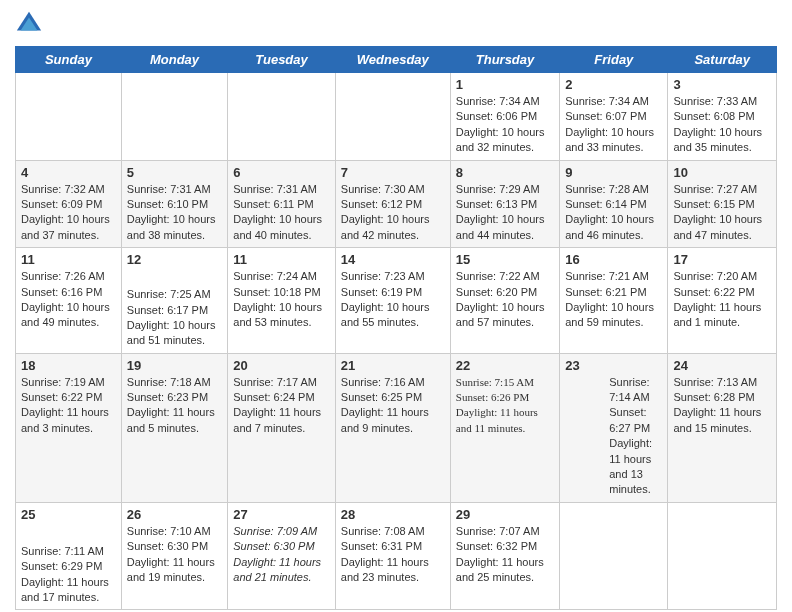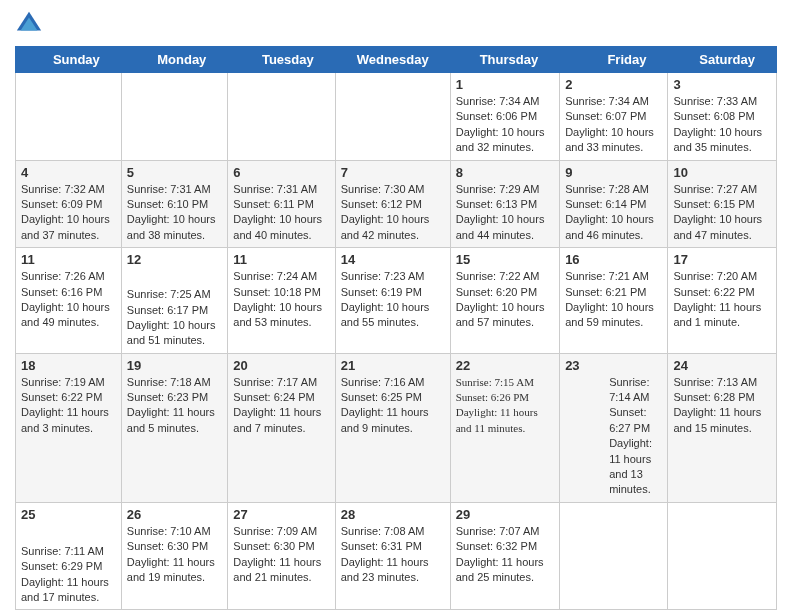--- a/index.html
+++ b/index.html
@@ -47,25 +47,26 @@
       font-weight: normal;
     }
     .calendar {
       width: 100%;
       border-collapse: collapse;
       font-size: 11px;
     }
     .calendar th {
       background: #2a6bb5;
       color: #fff;
-      text-align: right;
+      text-align: center;
       padding: 5px 21px;
       font-size: 13px;
       font-weight: bold;
       border: 1px solid #2a6bb5;
+      font-style: italic;
     }
     .calendar td {
       border: 1px solid #ccc;
       vertical-align: top;
       padding: 4px 5px;
       width: 113px;
       min-height: 70px;
       background: #fff;
     }
     .calendar tr:nth-child(even) td {
@@ -284,21 +285,21 @@
 Daylight: 11 hours and 17 minutes.</div>
         </td>
         <td>
           <span class="day-num">26</span>
           <div class="day-info" style="white-space: pre-wrap;">Sunrise: 7:10 AM
 Sunset: 6:30 PM
 Daylight: 11 hours and 19 minutes.</div>
         </td>
         <td>
           <span class="day-num">27</span>
-          <div class="day-info" style="white-space: pre-wrap;">Sunrise: 7:09 AM
+          <div class="day-info" style="white-space: pre-wrap; font-style: italic;">Sunrise: 7:09 AM
 Sunset: 6:30 PM
 Daylight: 11 hours and 21 minutes.</div>
         </td>
         <td>
           <span class="day-num">28</span>
           <div class="day-info" style="white-space: pre-wrap;">Sunrise: 7:08 AM
 Sunset: 6:31 PM
 Daylight: 11 hours and 23 minutes.</div>
         </td>
         <td>

